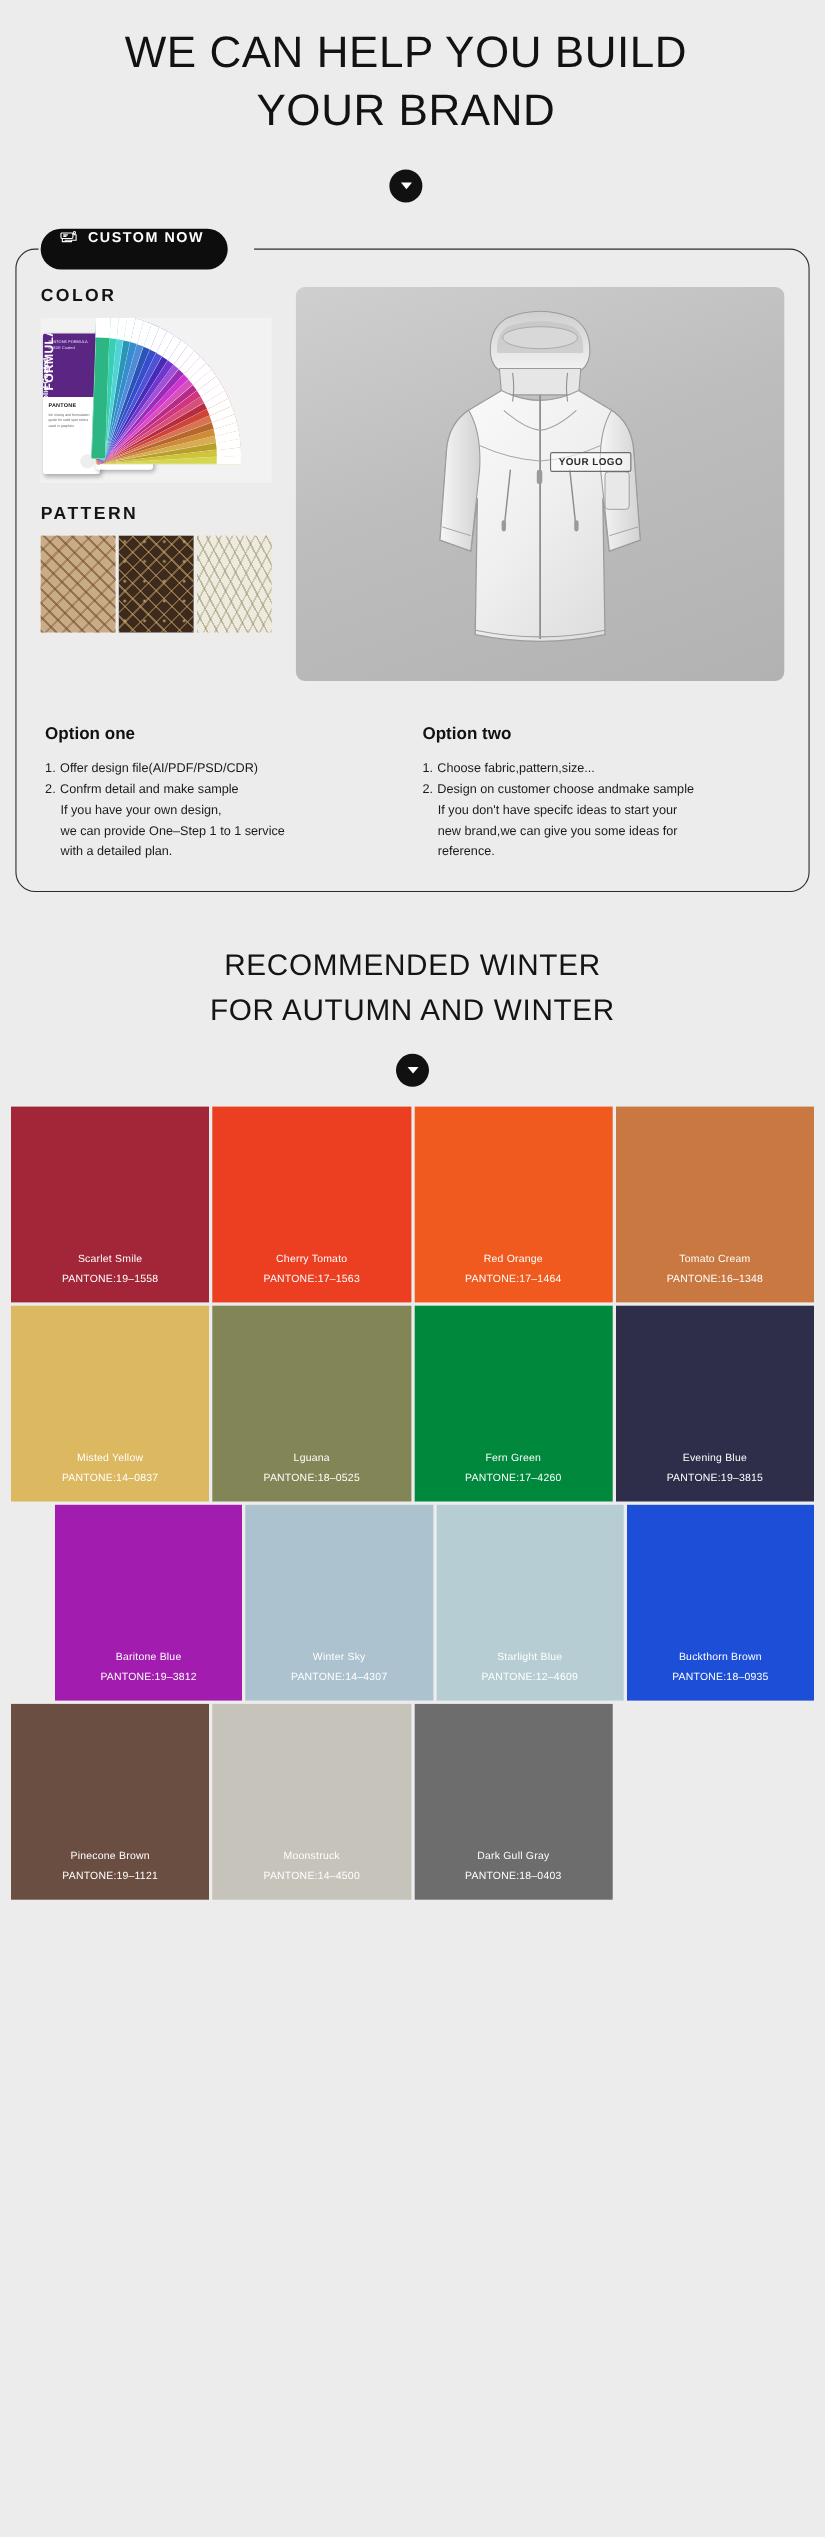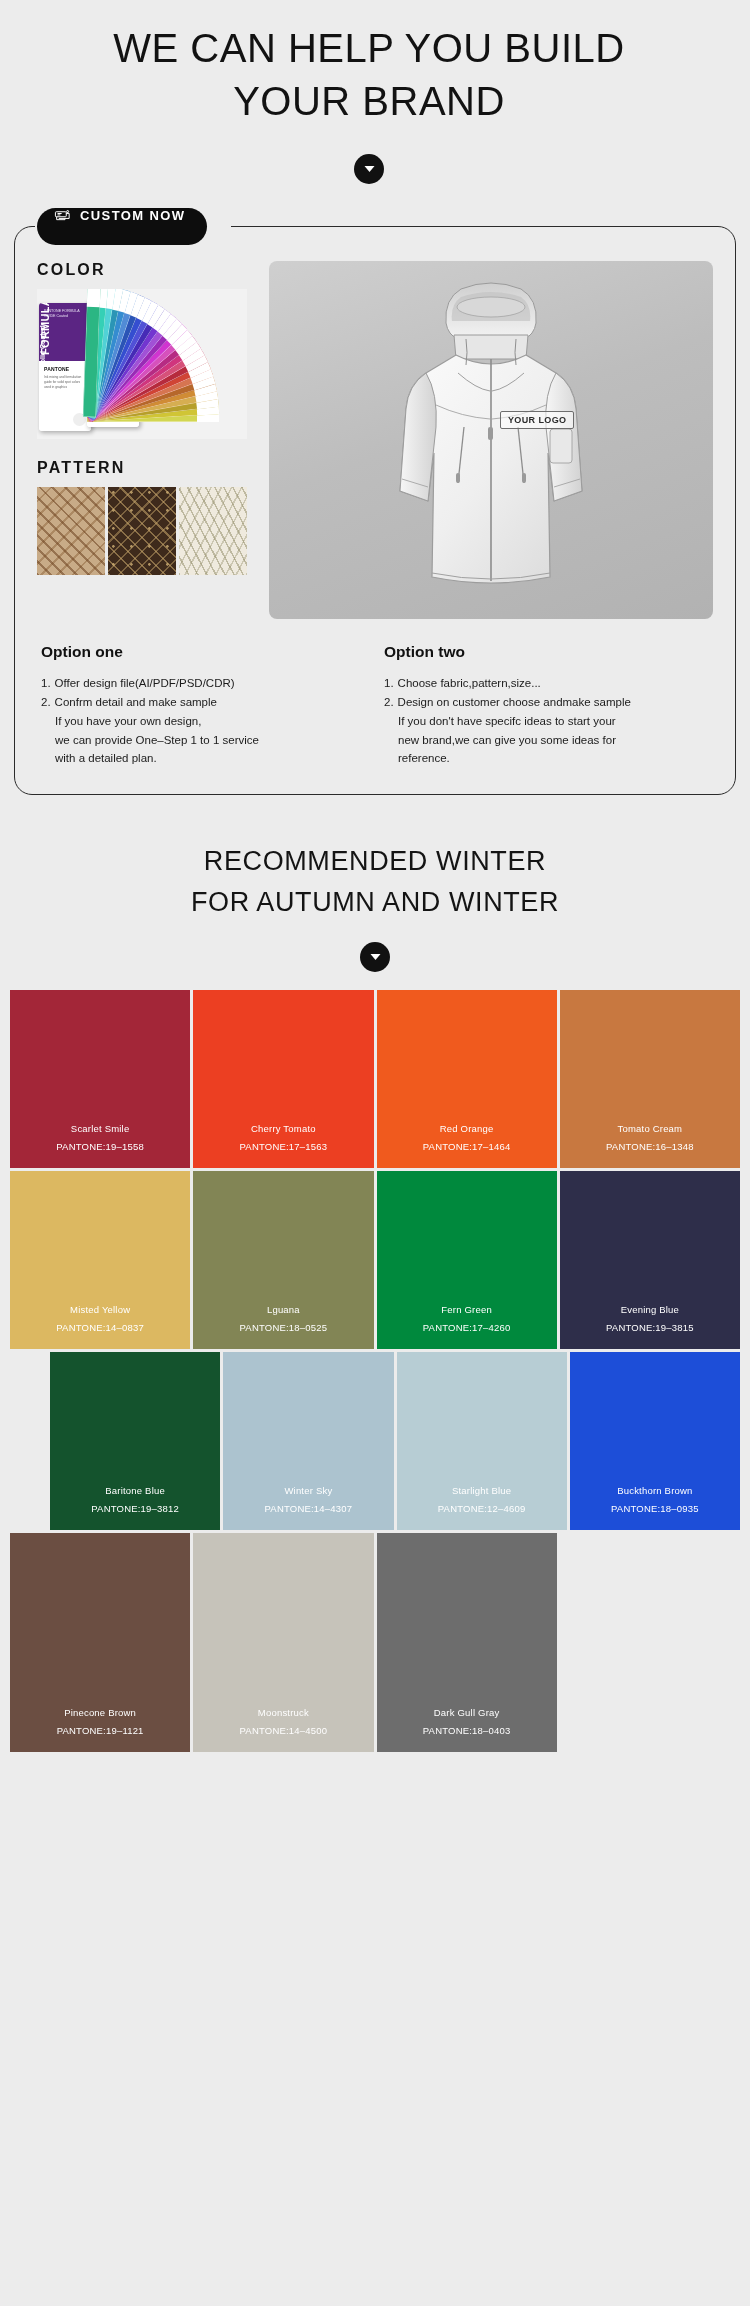--- a/index.html
+++ b/index.html
@@ -146,21 +146,21 @@
   }
   .jacket { position: absolute; left: 50%; top: 16px; transform: translateX(-50%); }
   .logo-tag {
     position: absolute; left: 52%; top: 150px;
     border: 1px solid #6d6d6d; border-radius: 2px;
     padding: 3px 7px; background: rgba(255,255,255,0.55);
     font-size: 9px; font-weight: 700; color: #2c2c2c; letter-spacing: .4px;
   }
 
   
-  .options { display: flex; gap: 18px; margin-top: 24px; padding: 0 4px; }
+  .options { display: flex; gap: 18px; margin-top: 40px; padding: 0 4px; }
   .opt { flex: 1 1 0; }
   .opt h3 { font-size: 15.5px; font-weight: 700; color: #111; margin-bottom: 13px; }
   .opt ol { list-style: none; }
   .opt li {
     font-size: 11.5px; color: #1b1b1b; line-height: 1.65;
     display: flex; gap: 4px;
   }
   .opt li .num { flex: 0 0 auto; }
   .opt li .txt { flex: 1 1 auto; }
   .opt .cont { font-size: 11.5px; color: #1b1b1b; line-height: 1.65; padding-left: 14px; }
@@ -176,21 +176,21 @@
   .swatch-grid { padding: 18px 10px 26px 10px; }
   .swatch-row { display: flex; gap: 3px; margin-bottom: 3px; }
   .swatch {
     flex: 1 1 0; height: 178px;
     position: relative; display: flex;
     flex-direction: column; align-items: center;
     justify-content: flex-end; padding-bottom: 12px;
   }
   .swatch .nm { font-size: 9.5px; line-height: 1.9; letter-spacing: .2px; }
   .swatch .pc { font-size: 9.5px; line-height: 1.9; letter-spacing: .2px; }
-  .row4 .swatch { height: 219px; }
+  .row4 .swatch { height: 178px; }
   .row4 .sp { flex: 1 1 0; }
 </style>
 </head>
 <body>
 
 <section class="hero">
   <h1>WE CAN HELP YOU BUILD YOUR BRAND</h1>
   <div class="caret-wrap">
     <div class="caret-circle">
       <svg width="11" height="8" viewBox="0 0 11 8">
@@ -481,21 +481,21 @@
       <div class="swatch" style="background: rgb(0, 137, 61); color: rgb(255, 255, 255);">
         <div class="nm">Fern Green</div>
         <div class="pc">PANTONE:17–4260</div>
       </div>
       <div class="swatch" style="background: rgb(46, 46, 74); color: rgb(255, 255, 255);">
         <div class="nm">Evening Blue</div>
         <div class="pc">PANTONE:19–3815</div>
       </div>
     </div>
     <div class="swatch-row">
-      <div class="swatch" style="background: #14532d; color: rgb(255, 255, 255); margin-left: 40px;">
+      <div class="swatch" style="background: #a21caf; color: rgb(255, 255, 255); margin-left: 40px;">
         <div class="nm">Baritone Blue</div>
         <div class="pc">PANTONE:19–3812</div>
       </div>
       <div class="swatch" style="background: rgb(172, 195, 207); color: rgb(255, 255, 255);">
         <div class="nm">Winter Sky</div>
         <div class="pc">PANTONE:14–4307</div>
       </div>
       <div class="swatch" style="background: rgb(183, 205, 212); color: rgb(255, 255, 255);">
         <div class="nm">Starlight Blue</div>
         <div class="pc">PANTONE:12–4609</div>

